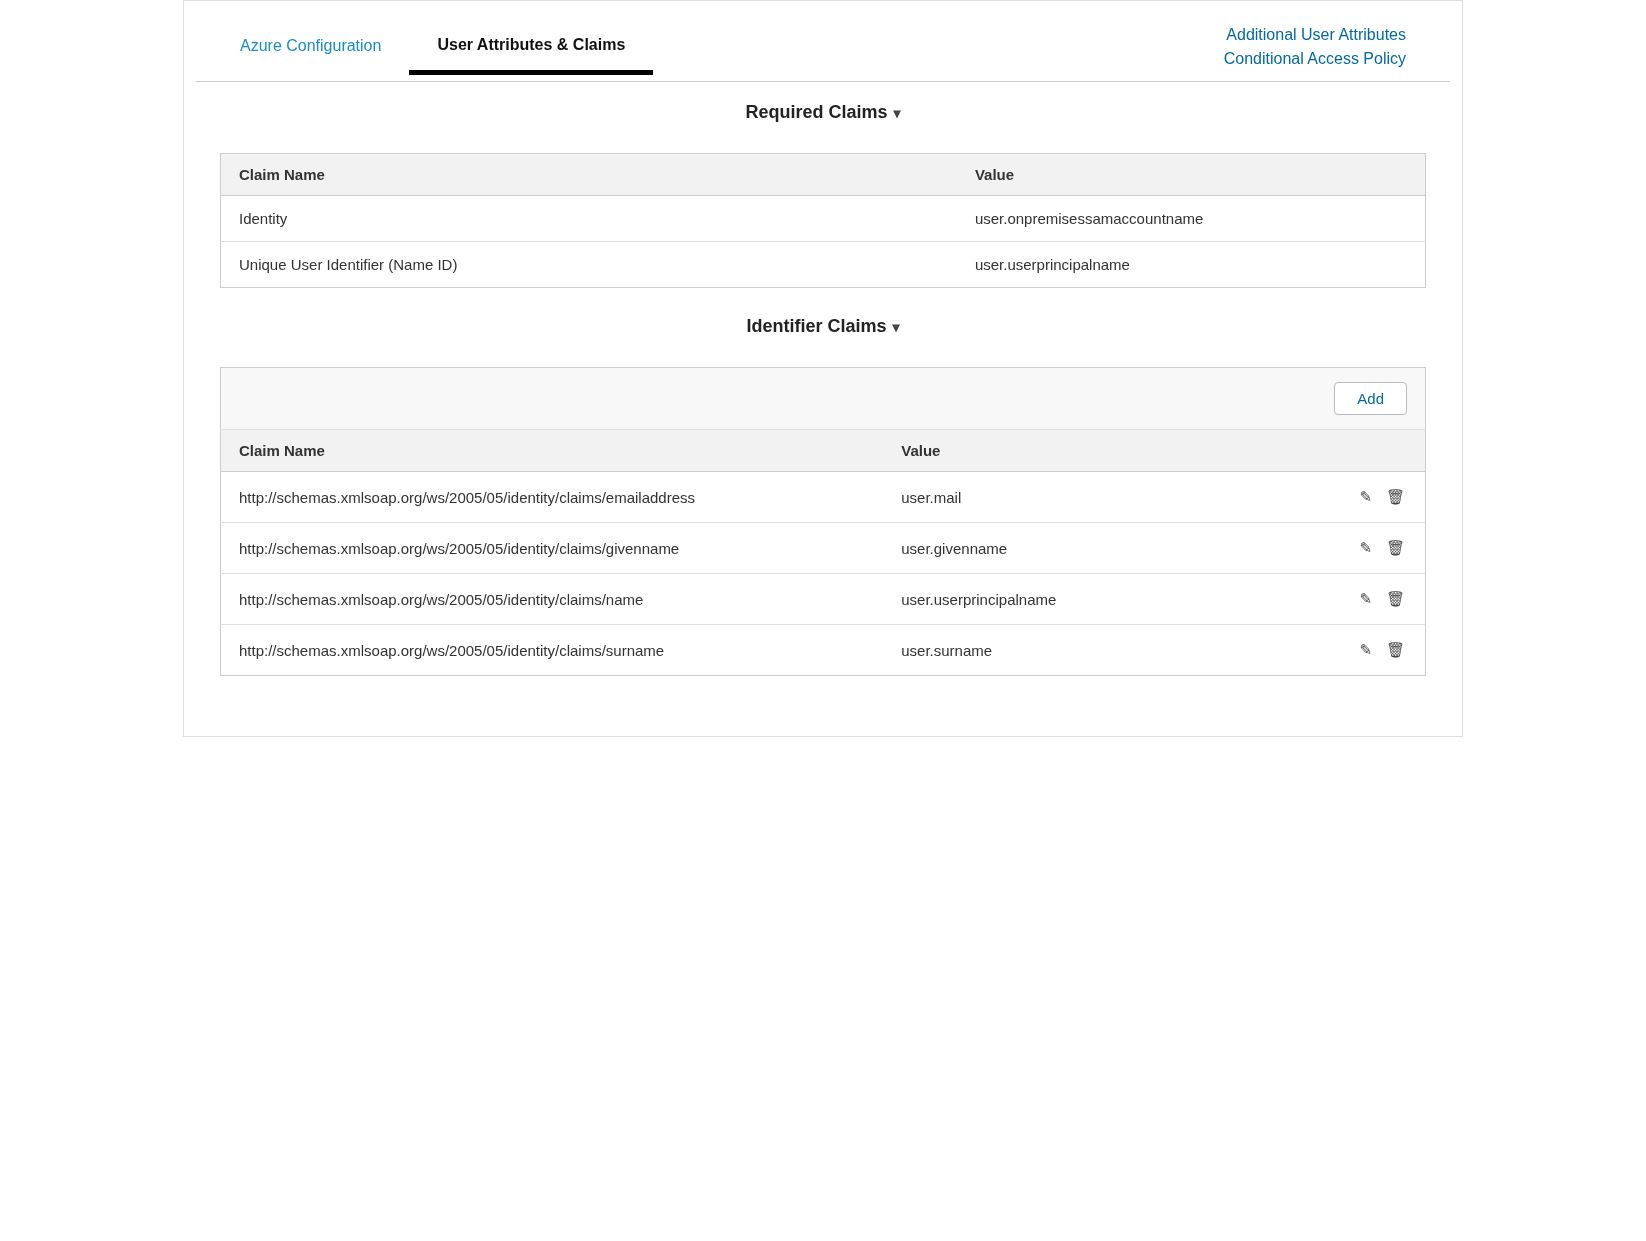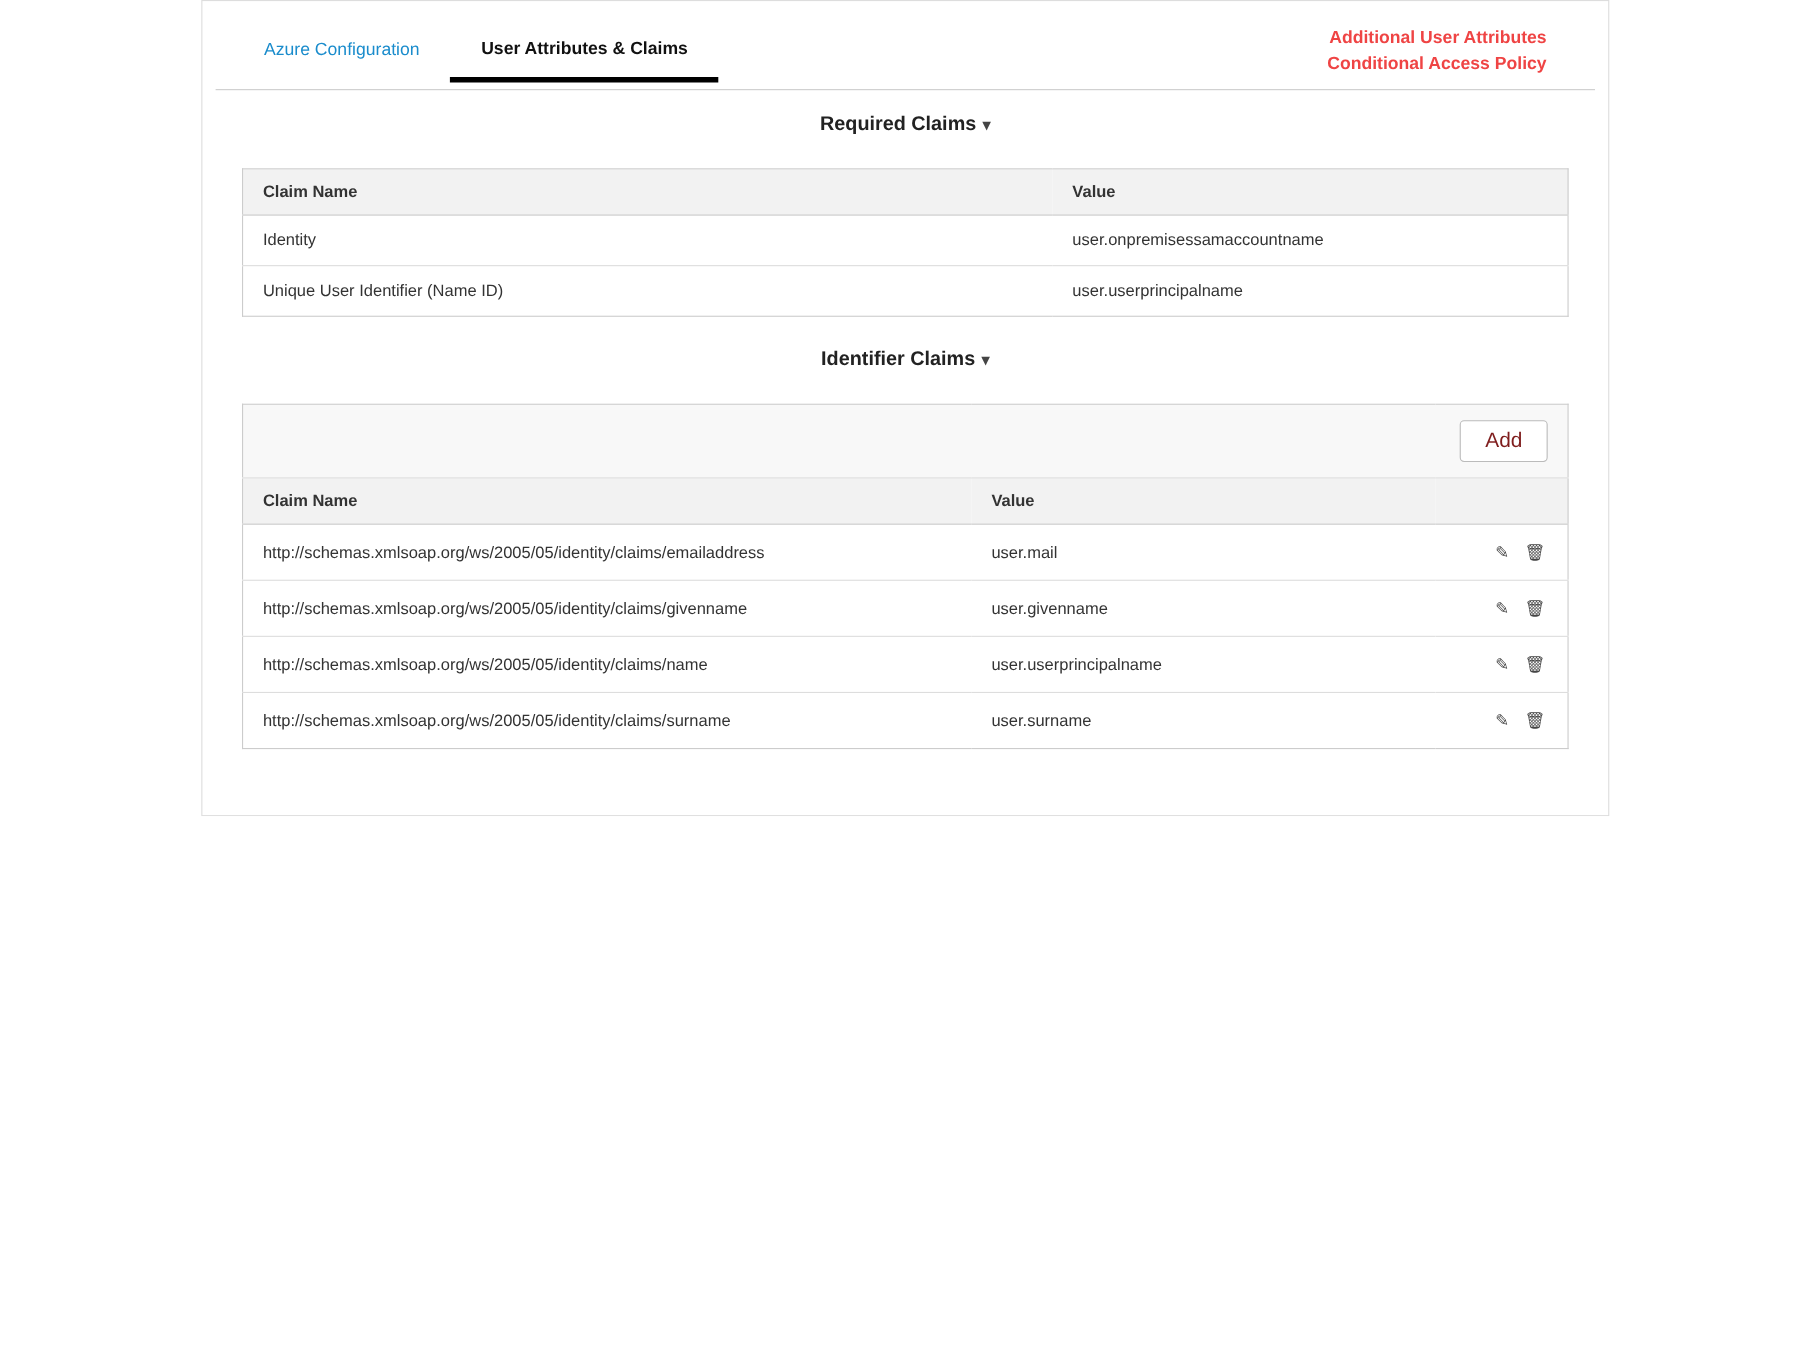--- a/index.html
+++ b/index.html
@@ -41,22 +41,22 @@
       color: #111;
       font-weight: 700;
       border-bottom: 5px solid #000000;
     }
 
     .nav-tab.right-group {
       margin-left: auto;
       display: flex;
       flex-direction: column;
       align-items: flex-end;
-      color: #ef4444;
-      font-weight: 700;
+      color: #0369a1;
+      font-weight: 400;
       padding: 10px 28px;
       border-bottom: none;
       cursor: pointer;
       line-height: 1.5;
     }
 
     
     .content-area {
       padding: 20px 24px;
     }
@@ -128,22 +128,22 @@
       text-align: right;
       border-bottom: 1px solid #ddd;
     }
 
     .add-button {
       padding: 7px 22px;
       background: #fff;
       border: 1px solid #bbb;
       border-radius: 4px;
       cursor: pointer;
-      font-size: 19px;
-      color: #7f1d1d;
+      font-size: 15px;
+      color: #0369a1;
     }
 
     
     .action-icons {
       display: flex;
       gap: 10px;
       justify-content: flex-end;
       align-items: center;
     }
 

